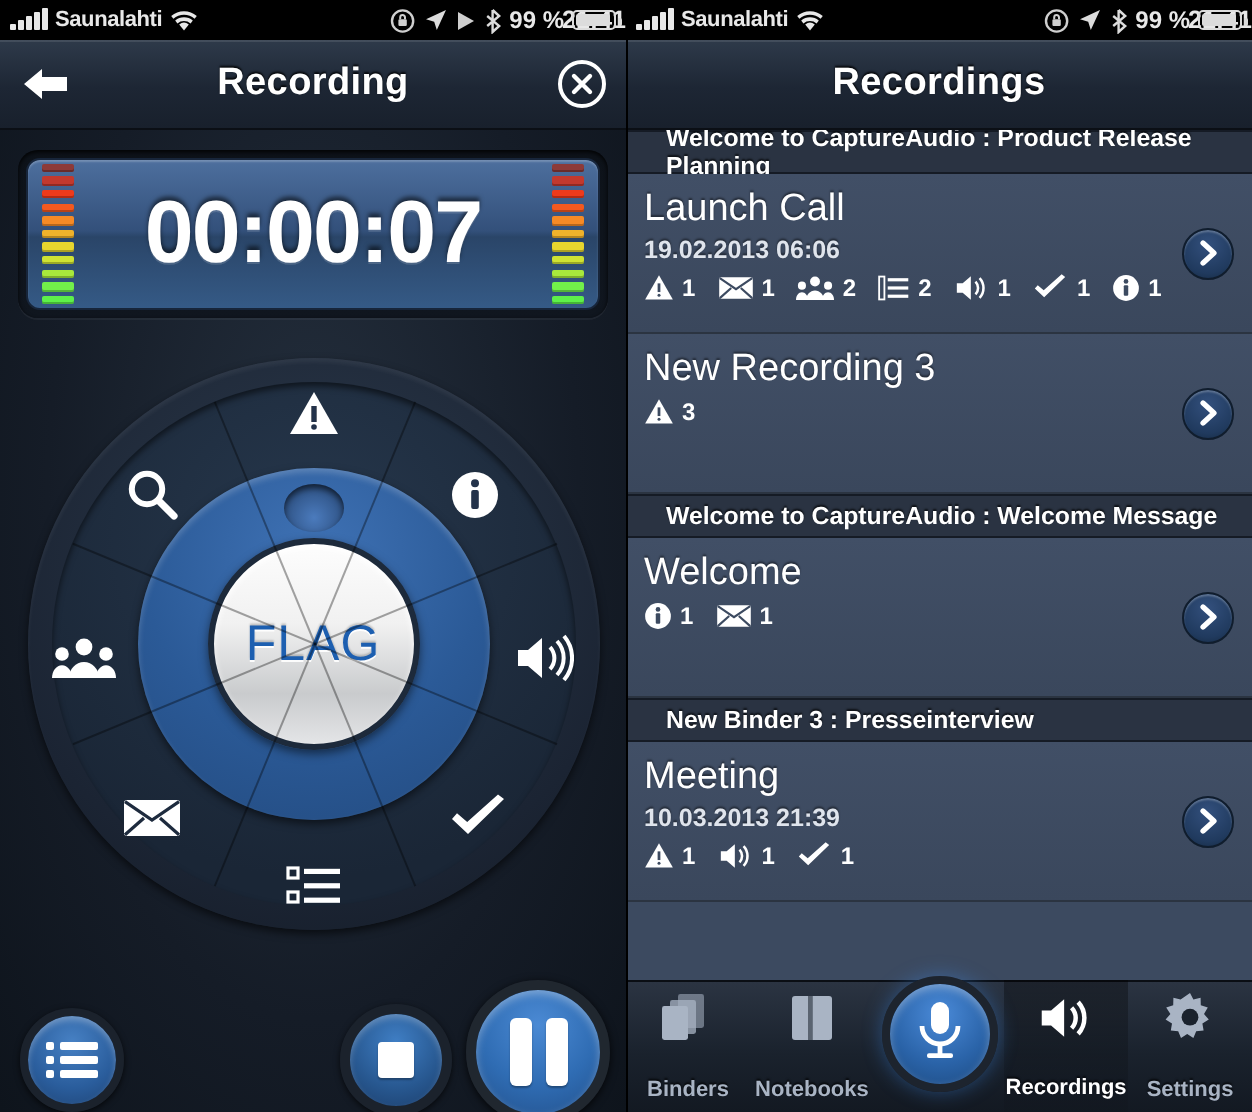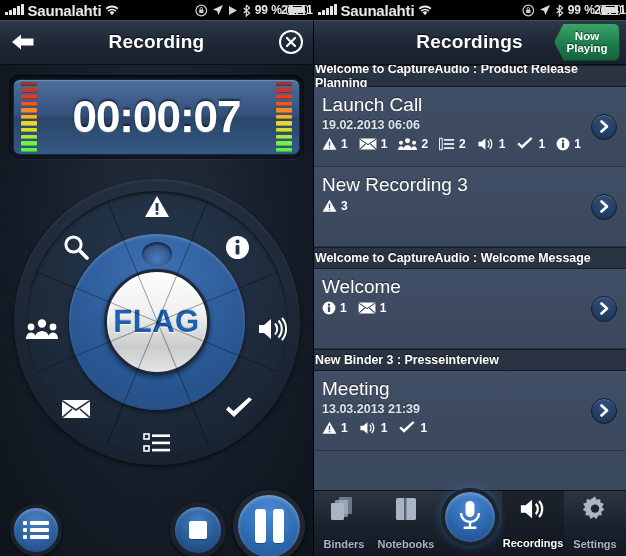--- a/index.html
+++ b/index.html
@@ -27,21 +27,21 @@
     display: flex;
     align-items: center;
     padding: 0 5px;
     color: #e8e8e8;
     font-size: 12px;
     font-weight: bold;
     position: relative;
     z-index: 30;
   }
   .sb-left { display: flex; align-items: center; gap: 4px; }
-  .sb-carrier { font-size: 15px; letter-spacing: -0.2px; }
+  .sb-carrier { font-size: 11px; letter-spacing: -0.2px; }
   .sb-mid { position: absolute; left: 0; right: 0; text-align: right; font-size: 12.5px; pointer-events: none;}
   .sb-right { margin-left: auto; display: flex; align-items: center; gap: 4px; z-index: 2;}
   .bars { display: flex; align-items: flex-end; gap: 1.5px; height: 10px; }
   .bars i { display:block; width: 2.5px; background: #e8e8e8; border-radius: 0.5px;}
   .bars i:nth-child(1){height:3px} .bars i:nth-child(2){height:5px}
   .bars i:nth-child(3){height:7px} .bars i:nth-child(4){height:9px}
   .bars i:nth-child(5){height:11px}
   .battery {
     width: 22px; height: 10px; border: 1.4px solid #dcdcdc; border-radius: 2.5px;
     position: relative; display: flex; align-items: center; padding: 1px;
@@ -158,21 +158,21 @@
   .flag-btn {
     position:absolute; left: 50%; top: 50%; transform: translate(-50%,-50%);
     width: 106px; height: 106px; border-radius: 50%;
     background: linear-gradient(#fdfdfd 0%, #f1f1f1 40%, #c9cbcd 75%, #e4e5e7 100%);
     border: 3px solid #1d2a3b;
     display:flex; align-items:center; justify-content:center;
     box-shadow: 0 2px 5px rgba(0,0,0,.5), inset 0 2px 3px rgba(255,255,255,.9);
     cursor: pointer;
   }
   .flag-btn span {
-    font-size: 31px; font-weight: bold; color: #1d5fb0;
+    font-size: 25px; font-weight: normal; color: #1d5fb0;
     text-shadow: 0 1px 0 rgba(255,255,255,.9), 0 -1px 1px rgba(0,0,0,.2);
     letter-spacing: .5px;
   }
   .wicon {
     position:absolute; width: 40px; height: 40px; margin-left:-20px; margin-top:-20px;
     display:flex; align-items:center; justify-content:center;
     color:#fff; cursor:pointer;
   }
 
   
@@ -211,21 +211,21 @@
   .listglyph b { display:flex; align-items:center; gap:3px; }
   .listglyph i { display:block; width:4px; height:4px; background:#fff; border-radius:1px;}
   .listglyph u { display:block; width:19px; height:3.6px; background:#fff; border-radius:1px;}
 
   
   .right { background: #3c4a60; }
   .rlist { height: 425px; overflow: hidden; }
   .sect {
     height: 22px; background: #2a3342;
     border-top: 1px solid #151b25; border-bottom: 1px solid #151b25;
-    display:flex; align-items:center; padding-left: 2px;
+    display:flex; align-items:center; padding-left: 20px;
     color:#ffffff; font-size: 12.4px; font-weight: bold;
     text-shadow: 0 -1px 1px rgba(0,0,0,.7);
   }
   .row {
     position: relative;
     height: 80px; padding: 7px 8px 0 9px;
     border-bottom: 1px solid #2b3441;
     background: linear-gradient(#414f66, #3a475c);
     cursor: pointer;
   }
@@ -508,24 +508,20 @@
         </svg>
         <span class="pct">99 %</span>
         <span class="battery">
             <b></b>
           </span>
       </div>
     </div>
 
     <div class="navbar">
       <div class="navtitle">Recordings</div>
-      <div class="now-playing">
-        <span>Now</span>
-        <span>Playing</span>
-      </div>
     </div>
 
     <div class="rlist">
         <div class="sect">
           <span>Welcome to CaptureAudio : Product Release Planning</span>
         </div>
         <div class="row">
           <div class="row-title">Launch Call</div>
           <div class="row-date">19.02.2013 06:06</div>
           <div class="badges">
@@ -636,21 +632,21 @@
             <svg width="11" height="13" viewBox="0 0 11 13">
               <path d="M2.5 1.5 8 6.5 2.5 11.5" fill="none" stroke="#fff" stroke-width="2.6" stroke-linecap="round" stroke-linejoin="round"></path>
             </svg>
           </div>
         </div>
         <div class="sect">
           <span>New Binder 3 : Presseinterview</span>
         </div>
         <div class="row">
           <div class="row-title">Meeting</div>
-          <div class="row-date">13.03.2013 21:39</div>
+          <div class="row-date">10.03.2013 21:39</div>
           <div class="badges">
             <div class="badge">
               <svg height="14" viewBox="0 0 26 24" width="15">
                 <path d="M13 1 25 22H1z" fill="#fff"></path>
                 <rect x="11.8" y="8" width="2.4" height="7.5" fill="#3c4a60"></rect>
                 <circle cx="13" cy="18.3" r="1.3" fill="#3c4a60"></circle>
               </svg>
               <span>1</span>
             </div>
             <div class="badge">

